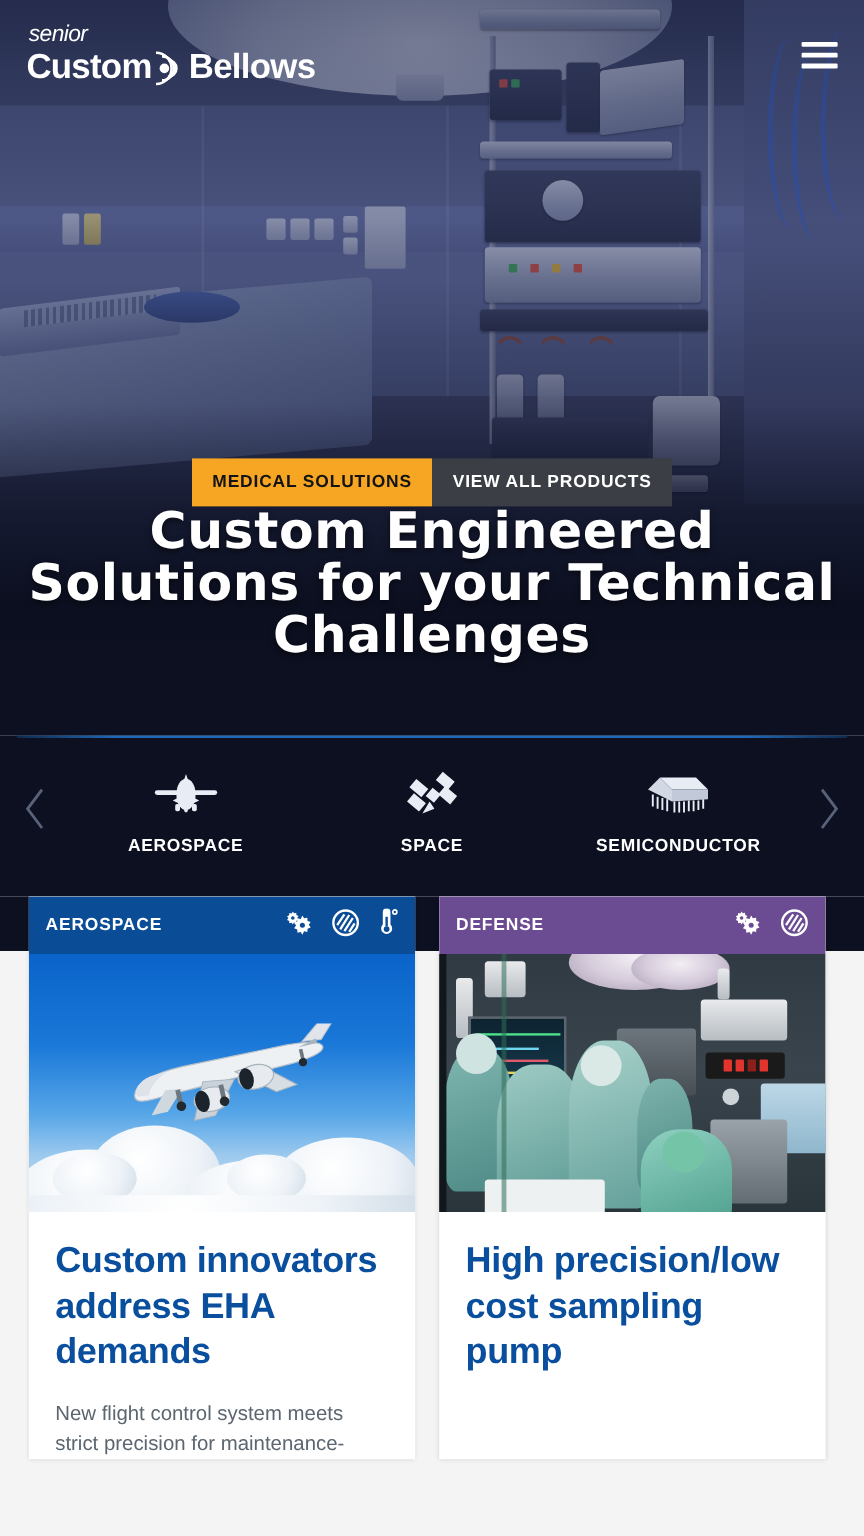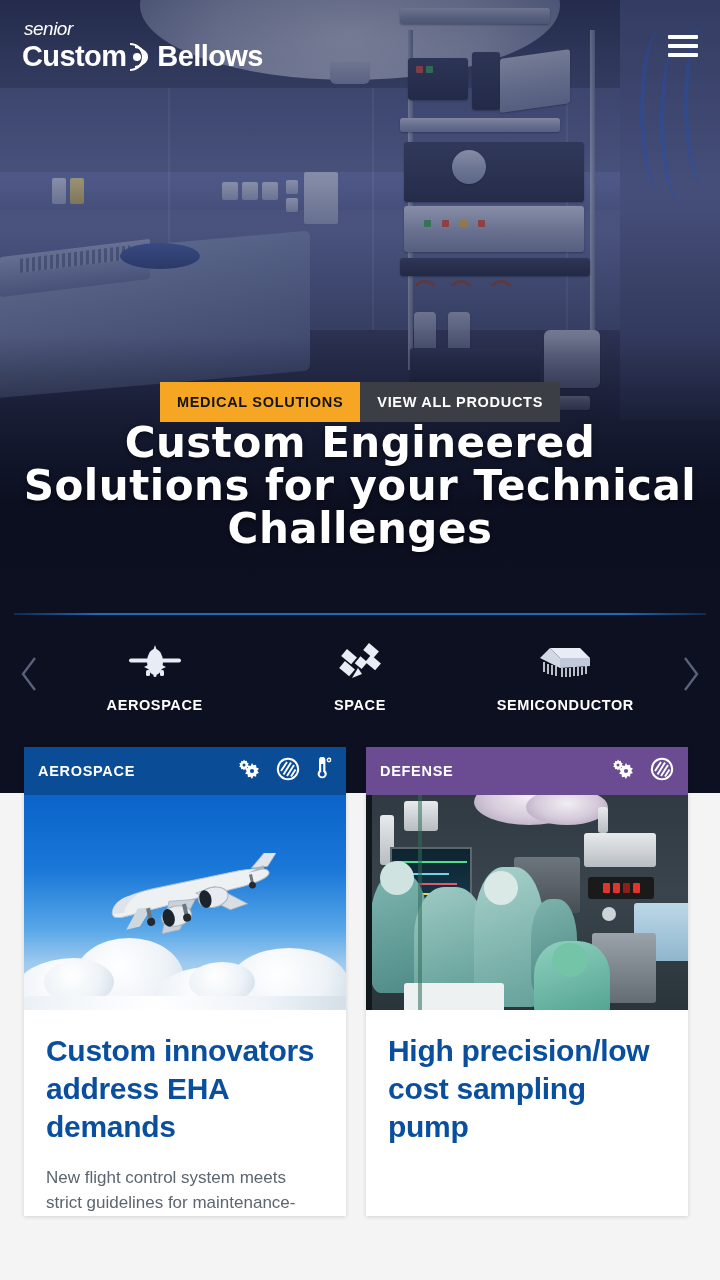--- a/index.html
+++ b/index.html
@@ -532,21 +532,21 @@
               <rect x="176" y="36" width="3" height="9" fill="#6d7780"></rect>
               <circle cx="177" cy="47" r="3.4" fill="#22292f"></circle>
               <path d="M176 34 L192 30 L192 34 Z" fill="#aab4bd"></path>
             </g>
           </svg>
         </div>
       </div>
 
       <div class="card-body">
         <div class="card-title">Custom innovators address EHA demands</div>
-        <div class="card-text">New flight control system meets strict guidelines for maintenance-</div>
+        <div class="card-text">New flight control system meets strict precision for maintenance-</div>
       </div>
     </div>
 
     <div class="card">
       <div class="card-head purple">
         <span class="card-head-label">DEFENSE</span>
         <span class="card-head-icons">
           <span>
             <svg width="26" height="22" viewBox="0 0 26 22">
               <g fill="#ffffff">

